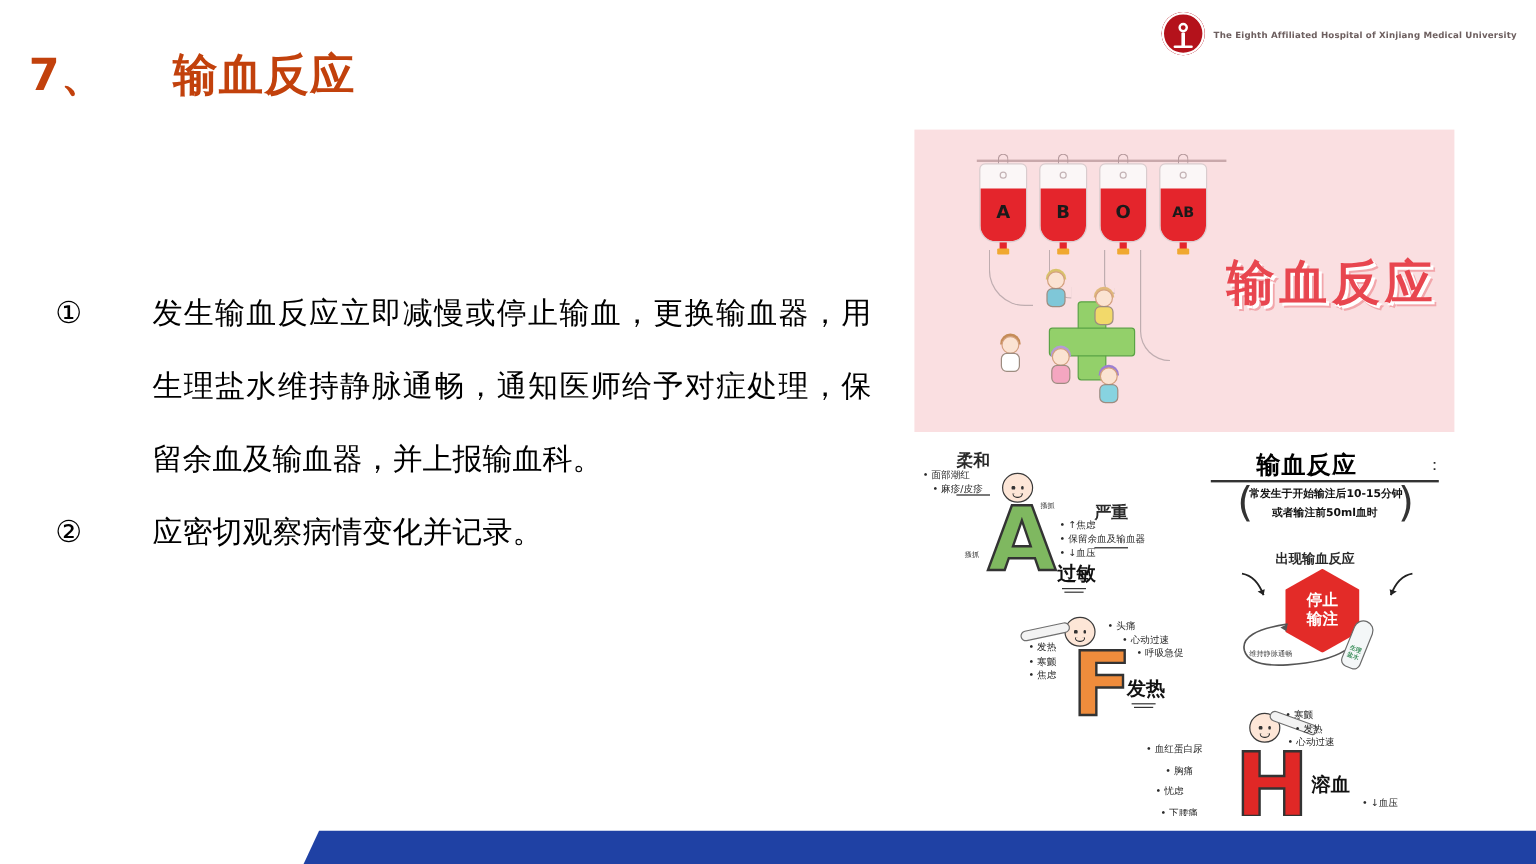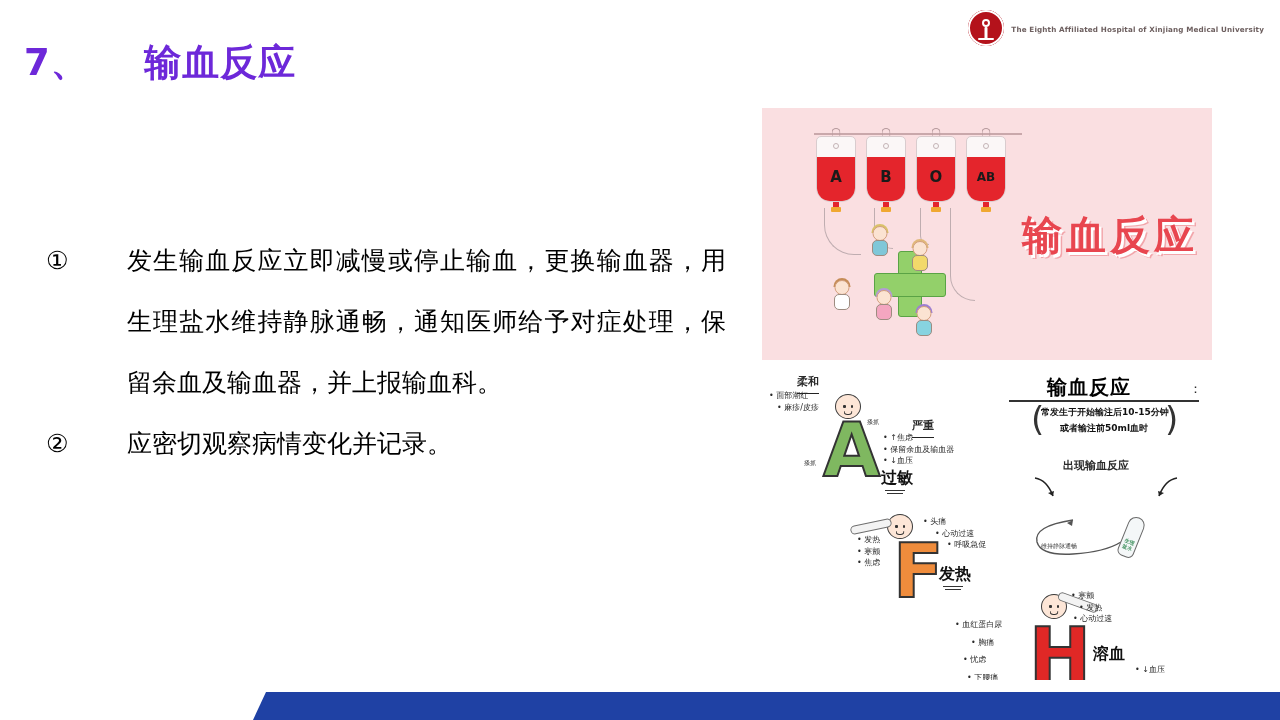--- a/index.html
+++ b/index.html
@@ -85,21 +85,21 @@
     white-space: nowrap;
   }
 
   
   .slide-title {
     position: absolute;
     left: 24px;
     top: 38px;
     font-size: 37px;
     font-weight: bold;
-    color: #6d28d9;
+    color: #c2410c;
     letter-spacing: 1px;
     white-space: pre;
   }
 
   
   .body-text {
     position: absolute;
     left: 46px;
     top: 230px;
     width: 680px;
@@ -279,23 +279,23 @@
     width: 448px;
     height: 314px;
     background: #ffffff;
     overflow: hidden;
     font-size: 8px;
     color: #2a2a2a;
   }
   .poster-white .lbl { position: absolute; white-space: nowrap; line-height: 1.45; }
   .poster-white .sec-hd {
     font-weight: bold;
-    font-size: 11px;
+    font-size: 14px;
     border-bottom: 1.4px solid #222;
-    padding-bottom: 3px;
+    padding-bottom: 18px;
   }
   .poster-white .big-name {
     font-weight: bold;
     font-size: 16px;
     color: #111;
   }
   .poster-white .bullets div::before {
     content: "• ";
   }
 
@@ -588,20 +588,24 @@
 
   <svg class="arrow-svg" style="left:276px; top:108px;" width="30" height="30" viewBox="0 0 30 30">
     <path d="M2 4 Q 14 6 20 22" stroke="#222" stroke-width="1.6" fill="none"></path>
     <path d="M20 22 l -5 -3 l 6 -2 z" fill="#222"></path>
   </svg>
   <svg class="arrow-svg" style="left:392px; top:108px;" width="30" height="30" viewBox="0 0 30 30">
     <path d="M28 4 Q 16 6 10 22" stroke="#222" stroke-width="1.6" fill="none"></path>
     <path d="M10 22 l 5 -3 l -6 -2 z" fill="#222"></path>
   </svg>
 
+  <div class="stop-hex" style="left:314px; top:108px;">
+    <span>停止</span>
+    <span>输注</span>
+  </div>
 
   <svg class="arrow-svg" style="left:268px; top:150px;" width="120" height="48" viewBox="0 0 120 48">
     <path d="M48 4 Q 8 10 12 26 Q 16 40 48 38 Q 80 36 96 26" stroke="#555" stroke-width="1.4" fill="none"></path>
     <path d="M48 4 l -6 3 l 5 3 z" fill="#555"></path>
   </svg>
   <div class="lbl" style="left:284px; top:176px; font-size:6px; color:#444;">维持静脉通畅</div>
 
   <div class="saline-bag" style="left:366px; top:150px;">
     <span>
       <b>生理</b><br>

